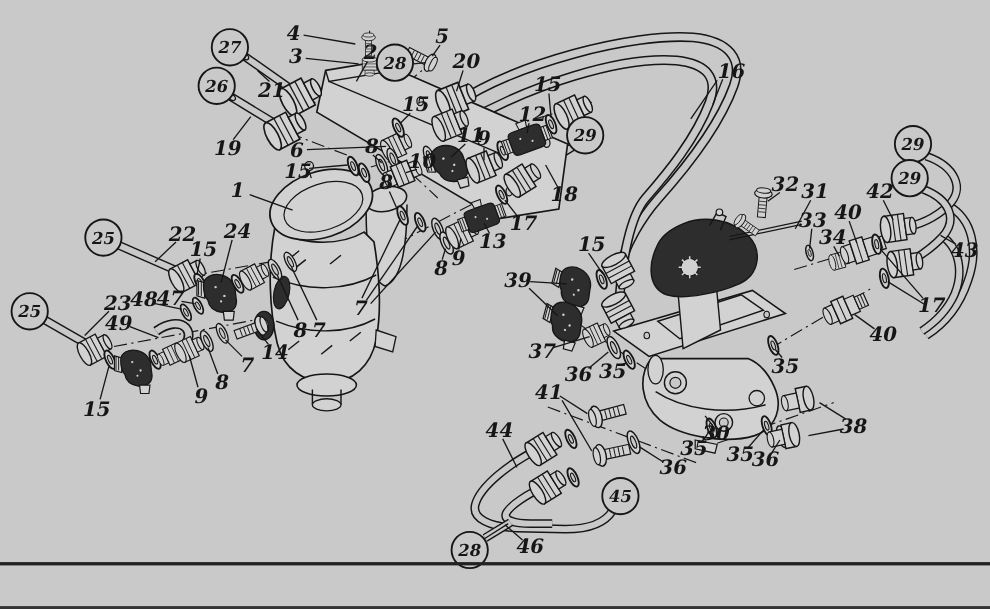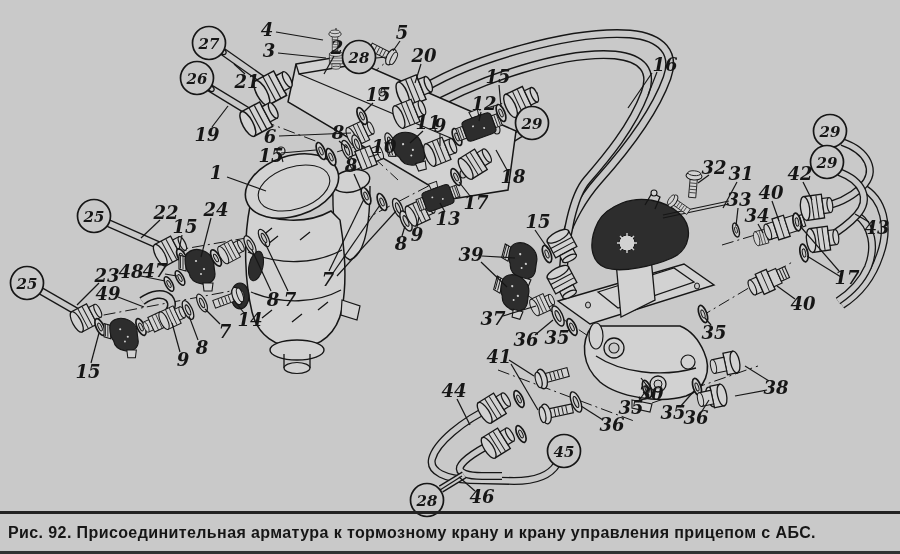--- a/index.html
+++ b/index.html
@@ -484,15 +484,14 @@
           <text x="427" y="505.5" class="blbl">28</text>
         </g>
         <g class="balloon">
           <circle cx="564" cy="451" r="16.5"></circle>
           <text x="564" y="456.5" class="blbl">45</text>
         </g>
       </g>
 </svg>
 
 <div class="rule"></div>
-<div class="caption">Рис. 92. Присоединительная арматура к тормозному крану и крану управления прицепом с АБС.</div>
 <div class="bottom-edge"></div>
 </div>
 
 </body></html>

